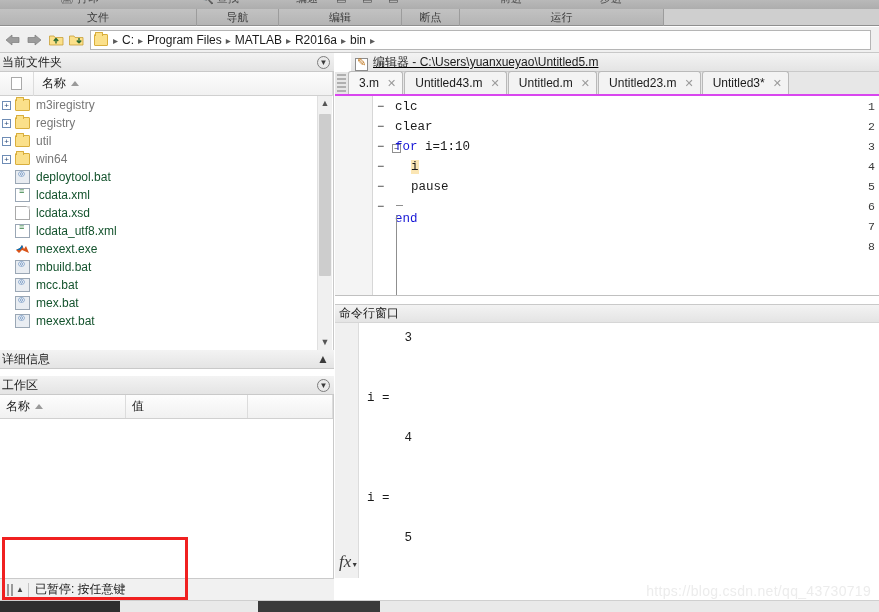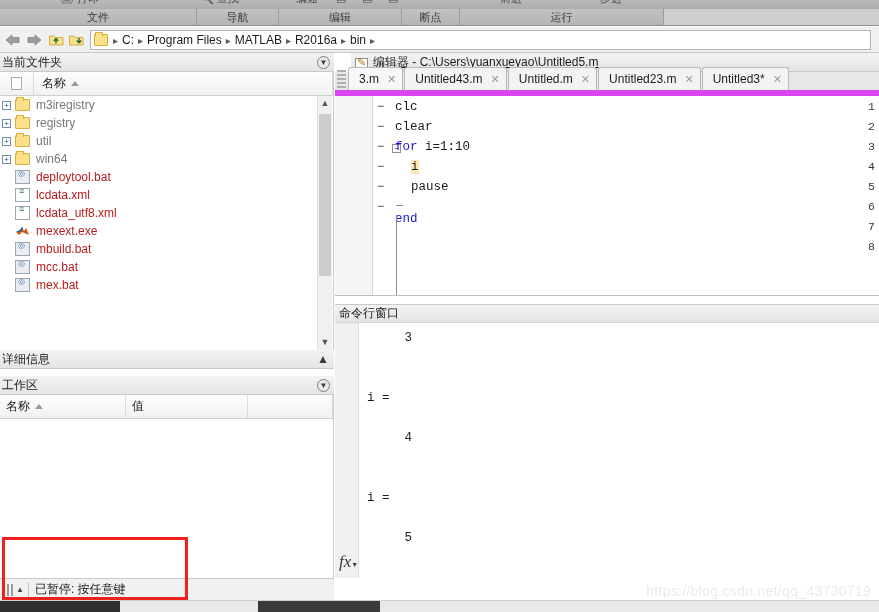--- a/index.html
+++ b/index.html
@@ -119,21 +119,21 @@
   .ficon.bat { background:#e9edf2; border:1px solid #9aa7b5; }
   .ficon.bat:after { content:"\25CE"; position:absolute; left:2px; top:-2px;
     font-size:8px; color:#4a7ab5; }
   .ficon.xml { background:#fff; border:1px solid #9aa7b5; }
   .ficon.xml:after { content:"\2261"; position:absolute; left:3px; top:-3px;
     font-size:9px; color:#2f7d3f; }
   .ficon.mlogo {
     background:none; border:none;
     font-size:0;
   }
-  .fname { font-size: 12px; color: #b91c1c; white-space: nowrap; }
+  .fname { font-size: 12px; color: #14532d; white-space: nowrap; }
   .fname.dim { color: #777; }
 
   .vscroll {
     position: absolute; right: 1px; top: 24px; width: 15px; bottom: 0;
     background: #f0f0f0; border-left: 1px solid #e0e0e0;
   }
   .vscroll .up, .vscroll .down {
     height: 15px; text-align: center; font-size: 9px; color: #555; line-height: 14px;
   }
   .vscroll .thumb {
@@ -186,21 +186,21 @@
   .edicon {
     width: 13px; height: 13px; background:#fff; border:1px solid #8c8c8c;
     margin-right: 5px; position: relative; flex:none;
   }
   .edicon:after { content:"\270E"; position:absolute; left:1px; top:-3px;
     font-size: 11px; color:#c07820; }
   #editor-title .t { font-size: 12px; color: #1b1b1b; white-space: nowrap; }
 
   .tabstrip {
     position: absolute; left: 335px; top: 72px; width: 544px; height: 24px;
-    background: #e7e7e7; border-bottom: 6px solid #d946ef;
+    background: #e7e7e7; border-bottom: 2px solid #d946ef;
     display: flex; align-items: flex-end;
   }
   .tabgrip { width: 9px; height: 18px; margin: 0 2px 2px 2px;
     background: repeating-linear-gradient(0deg,#b0b0b0 0 2px,transparent 2px 4px); }
   .tab {
     height: 23px; display: flex; align-items: center; padding: 0 6px 0 10px;
     background: #f3f3f3; border: 1px solid #b9b9b9; border-bottom: none;
     border-radius: 3px 3px 0 0; margin-right: 1px; font-size: 12px; color: #1b1b1b;
     white-space: nowrap;
   }
@@ -369,20 +369,25 @@
           <span class="ficon bat"></span>
           <span class="fname">deploytool.bat</span>
         </div>
         <div class="frow">
           <span class="expander blank"></span>
           <span class="ficon xml"></span>
           <span class="fname">lcdata.xml</span>
         </div>
         <div class="frow">
           <span class="expander blank"></span>
+          <span class="ficon page"></span>
+          <span class="fname">lcdata.xsd</span>
+        </div>
+        <div class="frow">
+          <span class="expander blank"></span>
           <span class="ficon xml"></span>
           <span class="fname">lcdata_utf8.xml</span>
         </div>
         <div class="frow">
           <span class="expander blank"></span>
           <span class="ficon mlogo"><svg width="15" height="14" viewBox="0 0 15 14">
               <path d="M1 8 L5 6 L7 3 L9 7 L11 4 L14 11 L7 8 L4 11 Z" fill="#d95319"></path>
               <path d="M1 8 L5 6 L7 3 L8 5 L5 8 Z" fill="#0072bd"></path>
             </svg></span>
           <span class="fname">mexext.exe</span>
@@ -394,20 +399,25 @@
         </div>
         <div class="frow">
           <span class="expander blank"></span>
           <span class="ficon bat"></span>
           <span class="fname">mcc.bat</span>
         </div>
         <div class="frow">
           <span class="expander blank"></span>
           <span class="ficon bat"></span>
           <span class="fname">mex.bat</span>
+        </div>
+        <div class="frow">
+          <span class="expander blank"></span>
+          <span class="ficon bat"></span>
+          <span class="fname">mexext.bat</span>
         </div>
       </div>
     <div class="vscroll">
       <div class="up">▲</div>
       <div class="thumb"></div>
       <div class="down" style="position:absolute;bottom:0;left:0;right:0;">▼</div>
     </div>
   </div>
 
   <div id="details" class="panel-header">

